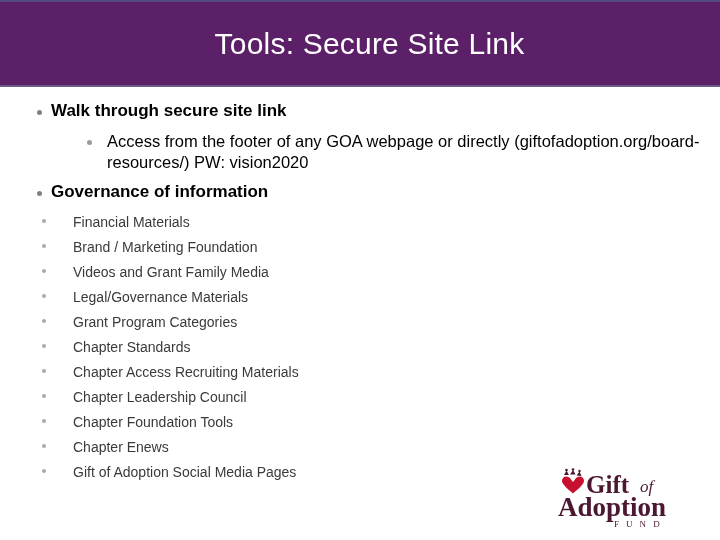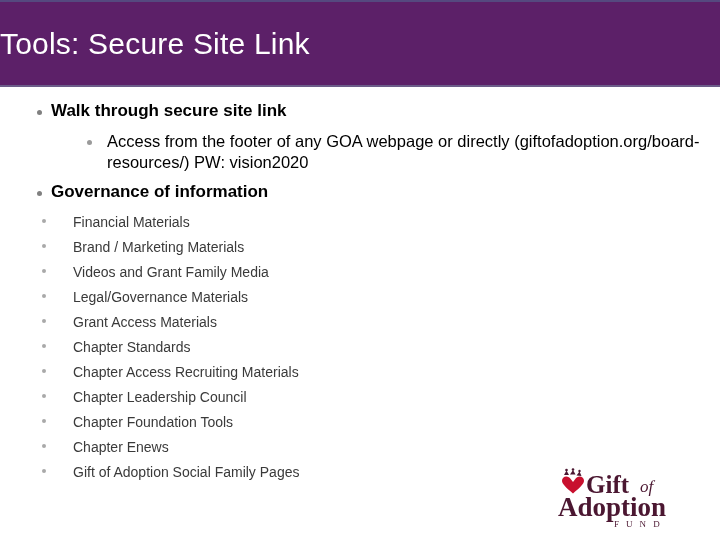--- a/index.html
+++ b/index.html
@@ -21,20 +21,22 @@
     left: 0;
     top: 0;
     width: 720px;
     height: 87px;
     background: #5C2068;
     border-top: 2px solid #55497F;
     border-bottom: 2px solid #6B5C89;
     box-sizing: border-box;
     display: flex;
     align-items: center;
+    justify-content: center;
+    padding-left: 19px;
   }
   #slide-title {
     color: #FFFFFF;
     font-size: 30px;
     font-weight: 400;
     letter-spacing: 0.2px;
     line-height: 1;
     white-space: nowrap;
     text-align: center;
   }
@@ -170,33 +172,33 @@
     </li>
   </ul>
 
   <ul class="sub3" id="category-list">
     <li class="lvl3">
       <span class="bullet"></span>
       <span>Financial Materials</span>
     </li>
     <li class="lvl3">
       <span class="bullet"></span>
-      <span>Brand / Marketing Materials</span>
+      <span>Brand / Marketing Foundation</span>
     </li>
     <li class="lvl3">
       <span class="bullet"></span>
       <span>Videos and Grant Family Media</span>
     </li>
     <li class="lvl3">
       <span class="bullet"></span>
       <span>Legal/Governance Materials</span>
     </li>
     <li class="lvl3">
       <span class="bullet"></span>
-      <span>Grant Access Materials</span>
+      <span>Grant Program Categories</span>
     </li>
     <li class="lvl3">
       <span class="bullet"></span>
       <span>Chapter Standards</span>
     </li>
     <li class="lvl3">
       <span class="bullet"></span>
       <span>Chapter Access Recruiting Materials</span>
     </li>
     <li class="lvl3">
@@ -206,21 +208,21 @@
     <li class="lvl3">
       <span class="bullet"></span>
       <span>Chapter Foundation Tools</span>
     </li>
     <li class="lvl3">
       <span class="bullet"></span>
       <span>Chapter Enews</span>
     </li>
     <li class="lvl3">
       <span class="bullet"></span>
-      <span>Gift of Adoption Social Family Pages</span>
+      <span>Gift of Adoption Social Media Pages</span>
     </li>
   </ul>
 </div>
 
 <div id="logo">
   <svg width="148" height="62" viewBox="0 0 148 62" xmlns="http://www.w3.org/2000/svg">
 
     <g fill="#4B1731">
       <path d="M12 7 L14.5 2.5 L17 7 Z"></path>
       <path d="M18 6.5 L21 2 L23.5 6.5 Z"></path>

